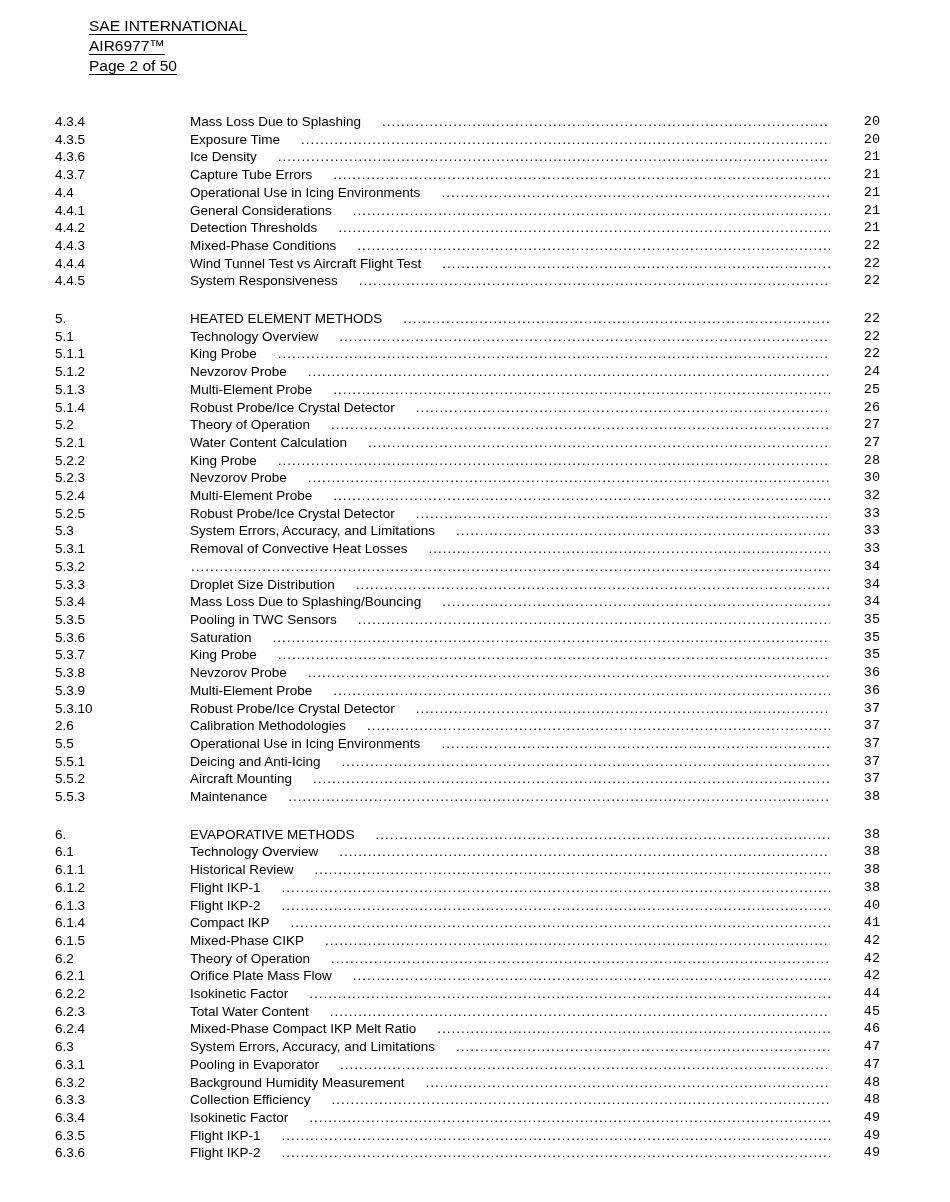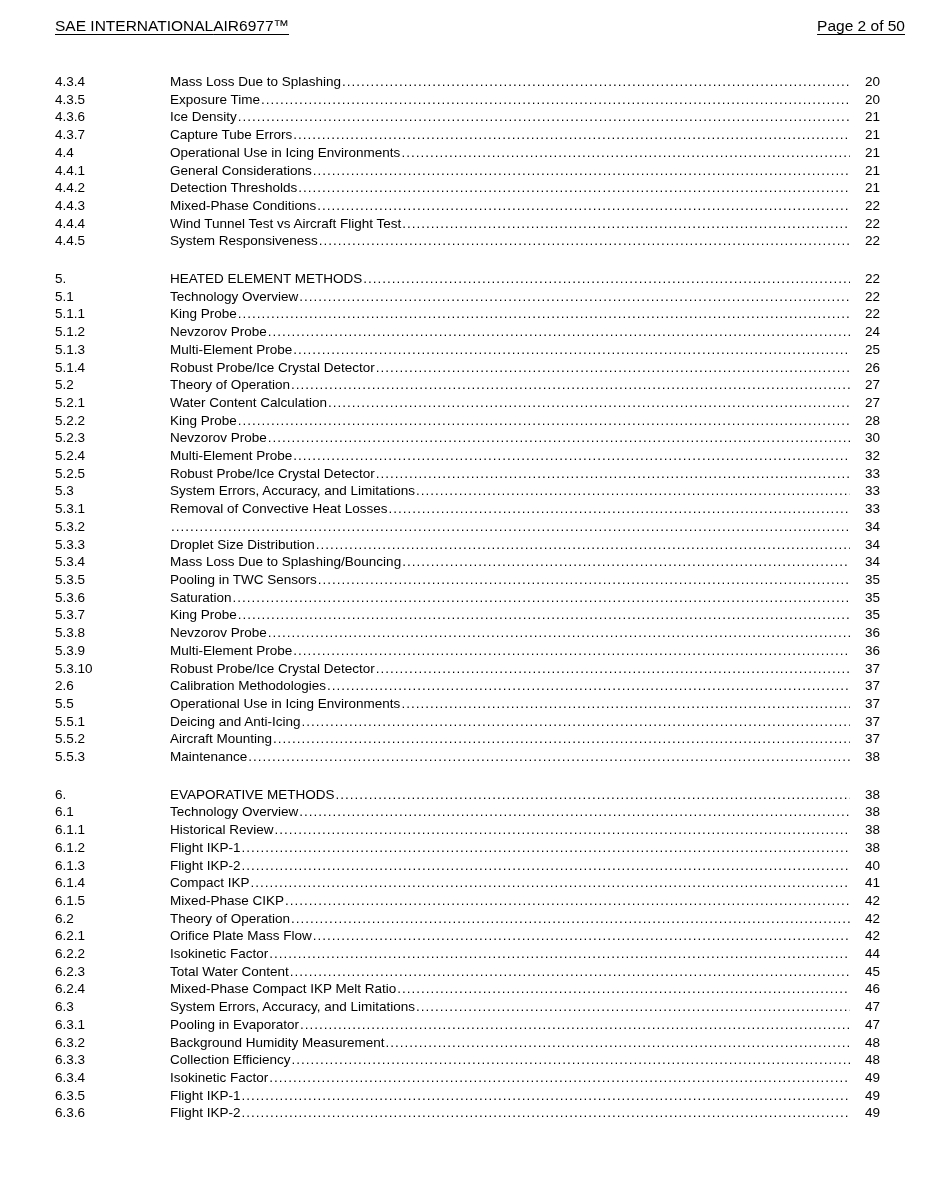--- a/index.html
+++ b/index.html
@@ -13,20 +13,21 @@
     width: 950px; height: 1202px;
     background: #ffffff;
     padding: 16px 45px 0 55px;
     overflow: hidden;
   }
   .page-header {
     display: flex;
     align-items: baseline;
     font-size: 15.5px;
     line-height: 20px;
+    flex-direction: column;
   }
   .page-header span {
     text-decoration: underline;
     text-underline-offset: 3px;
   }
   .hdr-left  { flex: 0 0 auto; }
   .hdr-center{ flex: 1 1 auto; }
   .hdr-right { flex: 0 0 auto; margin-left: 34px; }
 
   .toc {
@@ -34,30 +35,31 @@
     padding-right: 25px;
     font-size: 13.5px;
   }
   .toc-group { margin-top: 20px; }
   .toc-group:first-child { margin-top: 0; }
   .toc-row {
     display: flex;
     align-items: flex-end;
     line-height: 17.7px;
     white-space: nowrap;
+    gap: 20px;
   }
   .num   { flex: 0 0 115px; }
   .title { flex: 0 0 auto; }
   .dots  { flex: 1 1 auto; overflow: hidden; white-space: nowrap; }
   .dots::before {
     content: "....................................................................................................................................................................................................................................................................";
     letter-spacing: 1px;
     margin-left: 1px;
   }
-  .page-num { flex: 0 0 30px; text-align: right; }
+  .page-num { flex: 0 0 30px; text-align: right; font-family: Liberation Mono, monospace; }
 </style>
 </head>
 <body>
 
 <div class="page">
   <header class="page-header">
     <span class="hdr-left">SAE INTERNATIONAL</span>
     <span class="hdr-center">AIR6977™</span>
     <span class="hdr-right">Page 2 of 50</span>
   </header>

